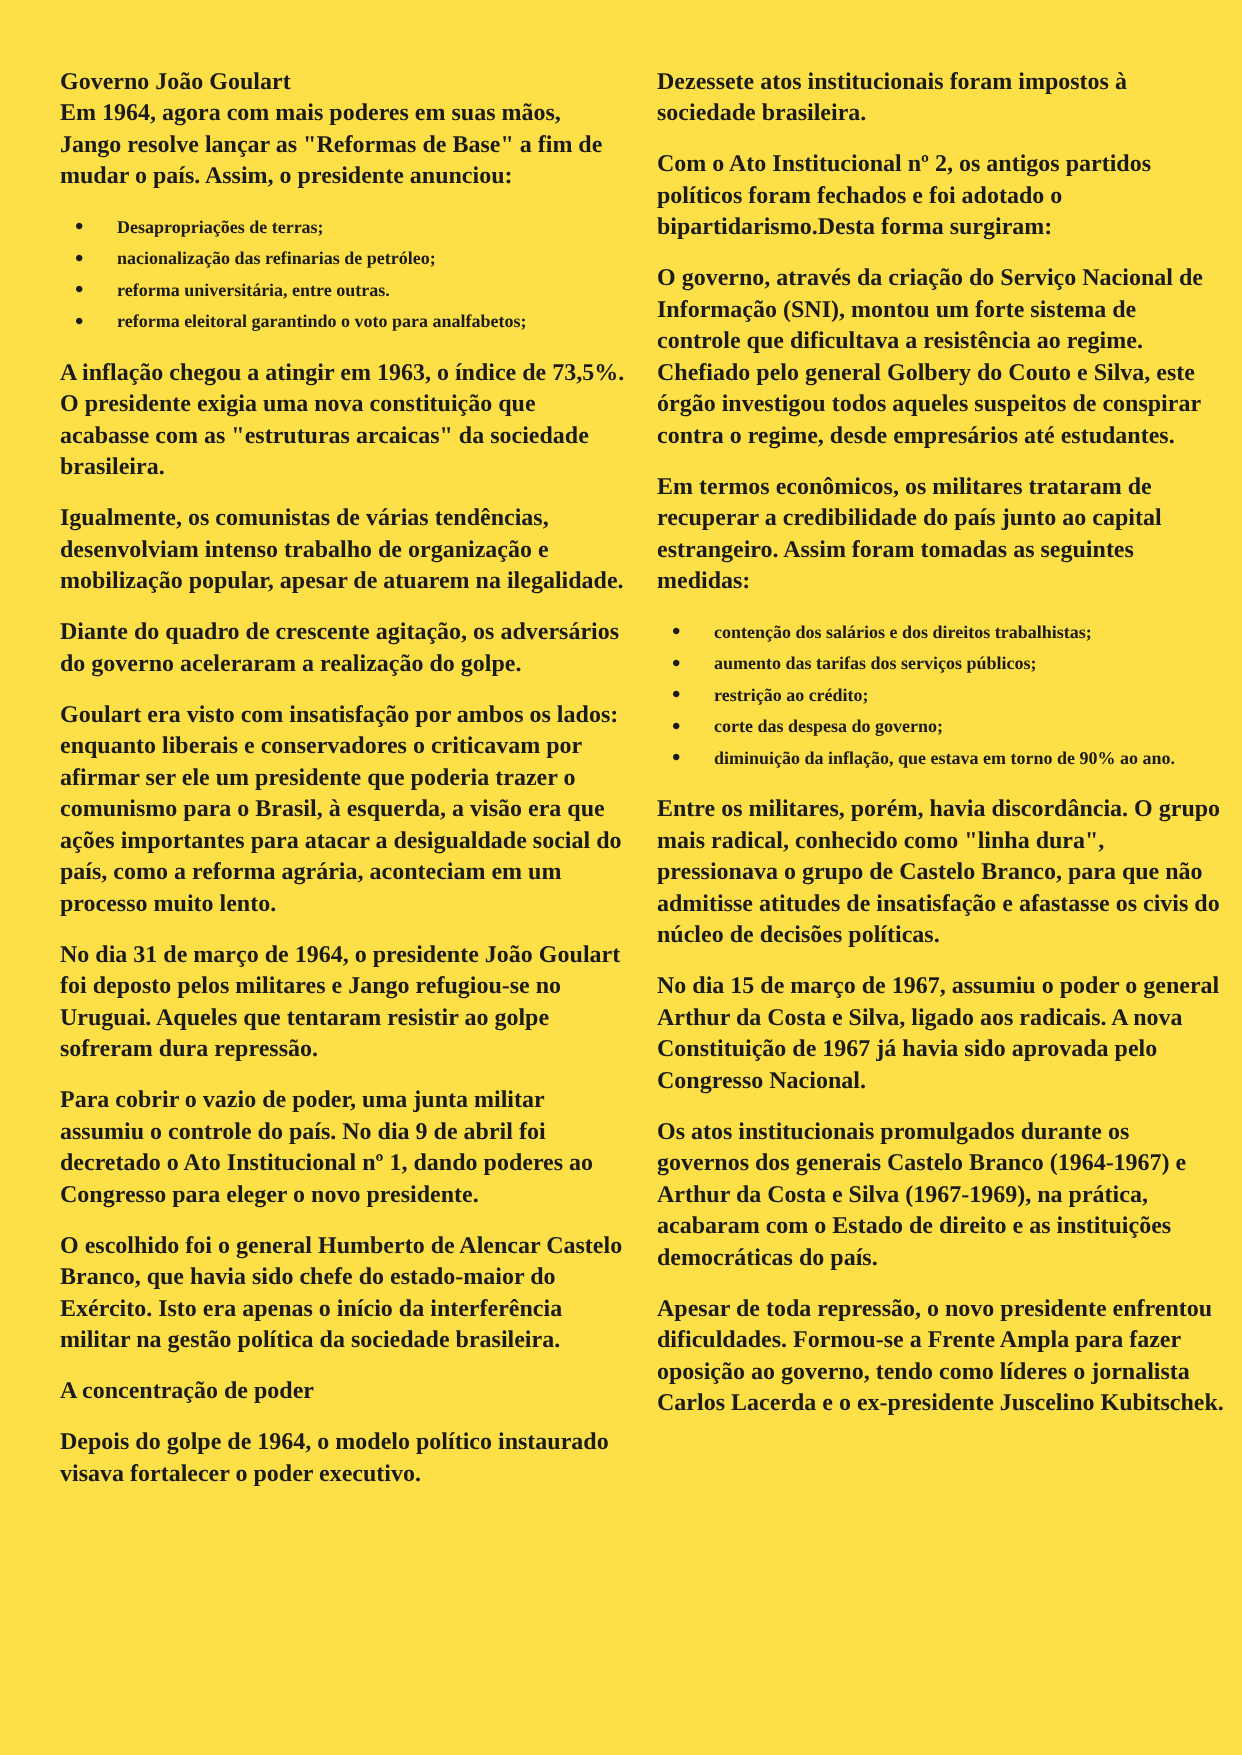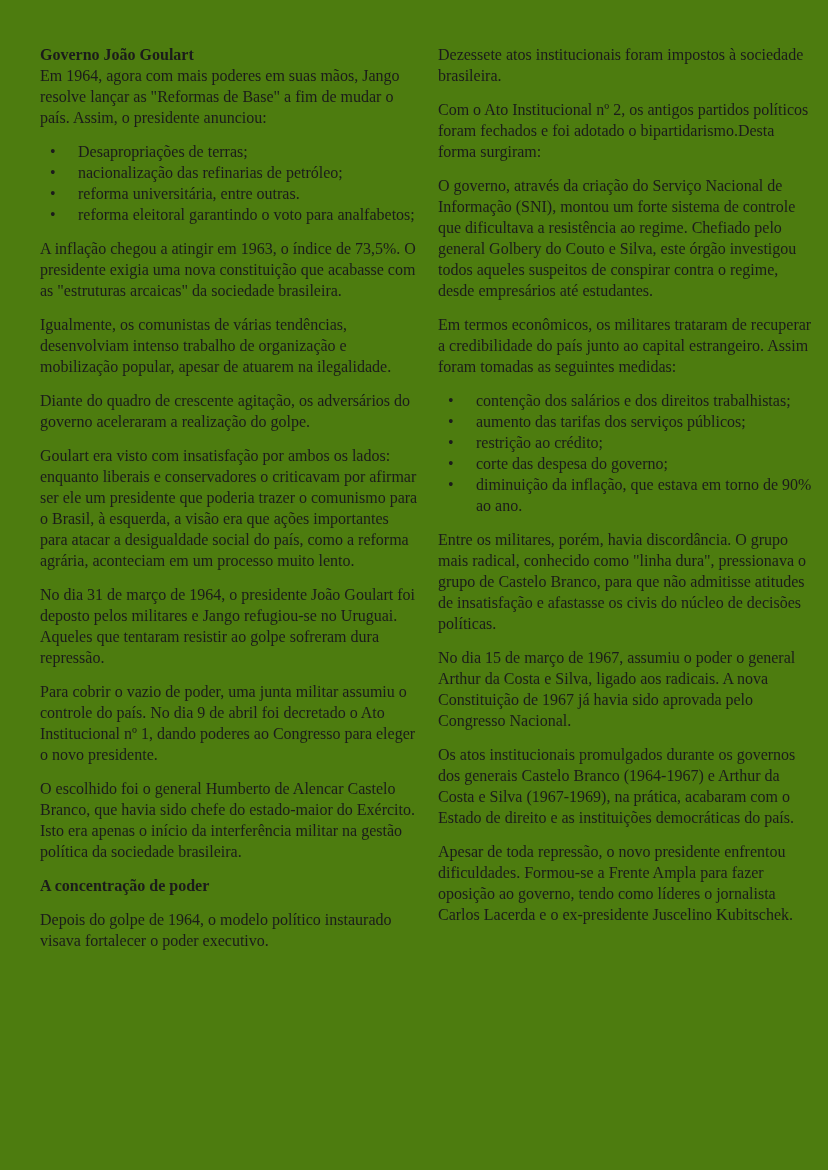--- a/index.html
+++ b/index.html
@@ -4,56 +4,57 @@
 <style>
   html, body {
     margin: 0;
     padding: 0;
     background: #ffffff;
   }
   .page {
     position: relative;
     width: 828px;
     height: 1170px;
-    background: #4d7c0f;
+    background: #fde047;
     overflow: hidden;
     font-family: "Liberation Serif", "DejaVu Serif", serif;
     color: #1b1b1b;
   }
   .columns {
     display: flex;
     padding: 44px 14px 0 40px;
     gap: 20px;
   }
   .column {
     width: 378px;
     flex: 0 0 378px;
   }
   .doc-para, .doc-heading {
     margin: 0 0 13px 0;
     font-size: 16px;
     line-height: 21px;
-    font-weight: normal;
+    font-weight: bold;
     text-align: left;
   }
   .doc-heading {
     font-weight: bold;
   }
   .doc-heading.tight {
     margin-bottom: 0;
   }
   .doc-list {
     margin: 0 0 13px 0;
     padding: 0 0 0 38px;
     list-style: none;
   }
   .doc-list li {
     position: relative;
-    font-size: 16px;
+    font-size: 12px;
     line-height: 21px;
+    font-weight: bold;
   }
   .doc-list li::before {
     content: "\2022";
     position: absolute;
     left: -28px;
     top: 0;
     font-size: 16px;
   }
 </style>
 </head>

